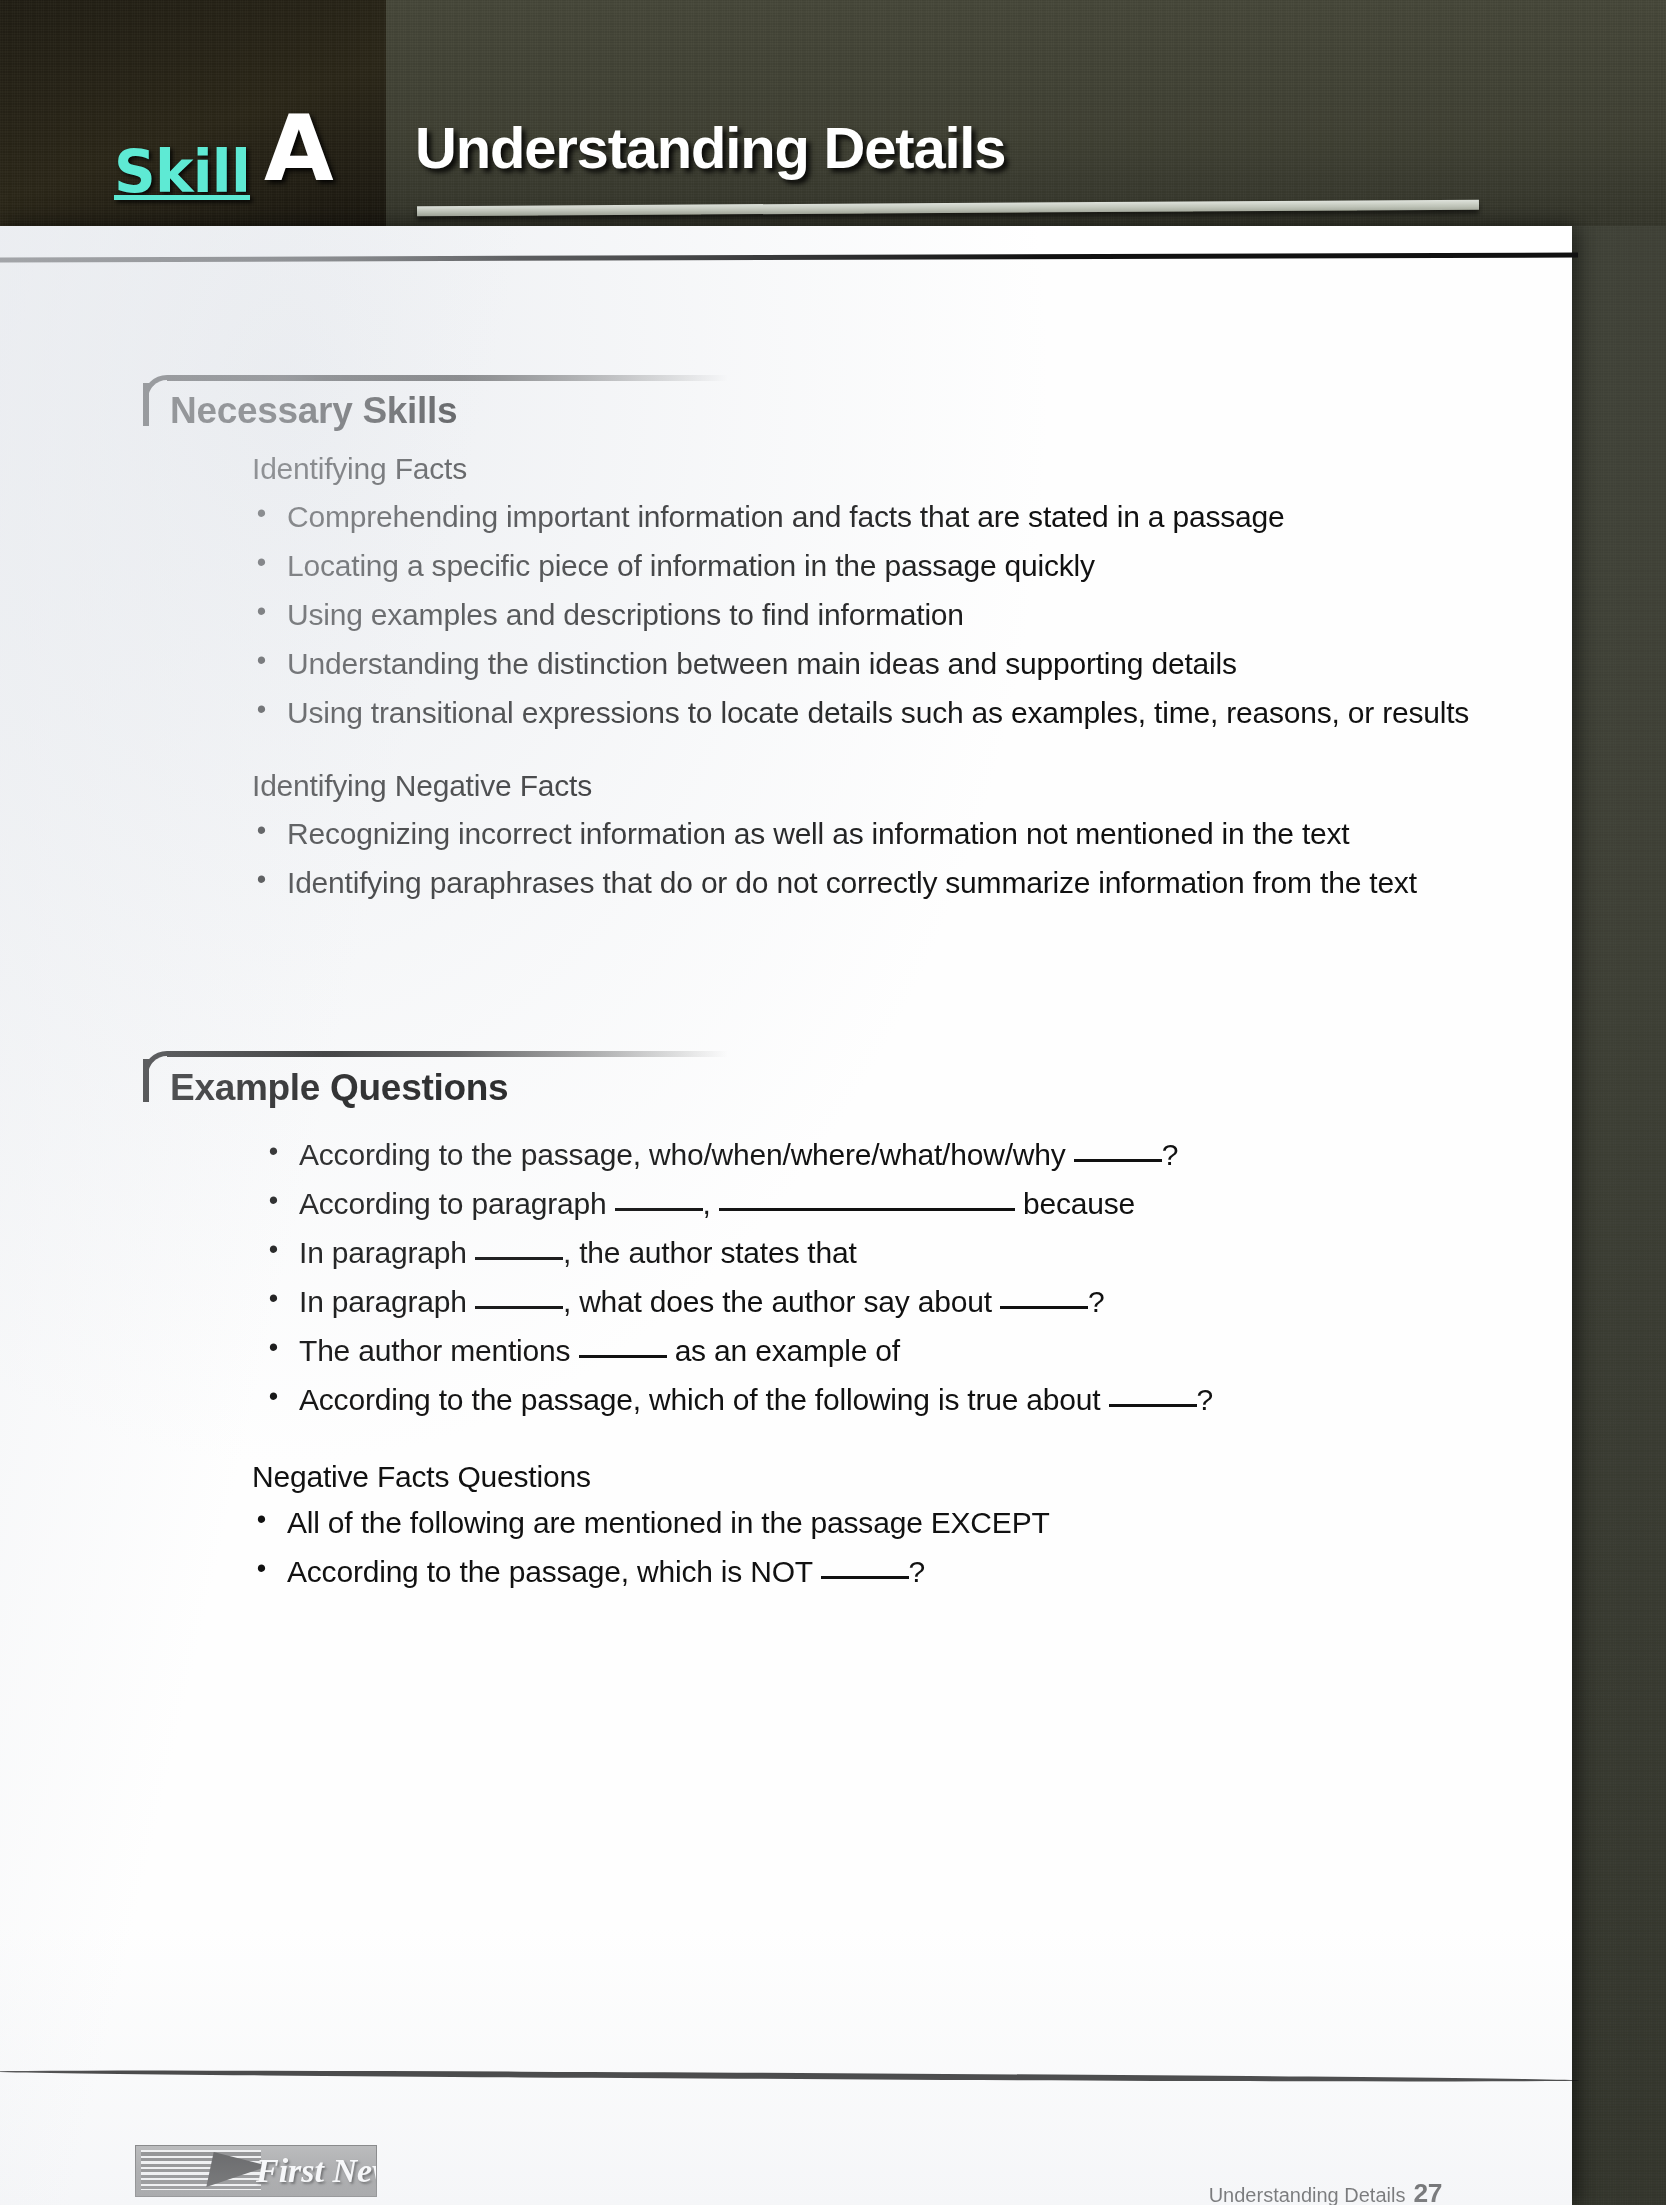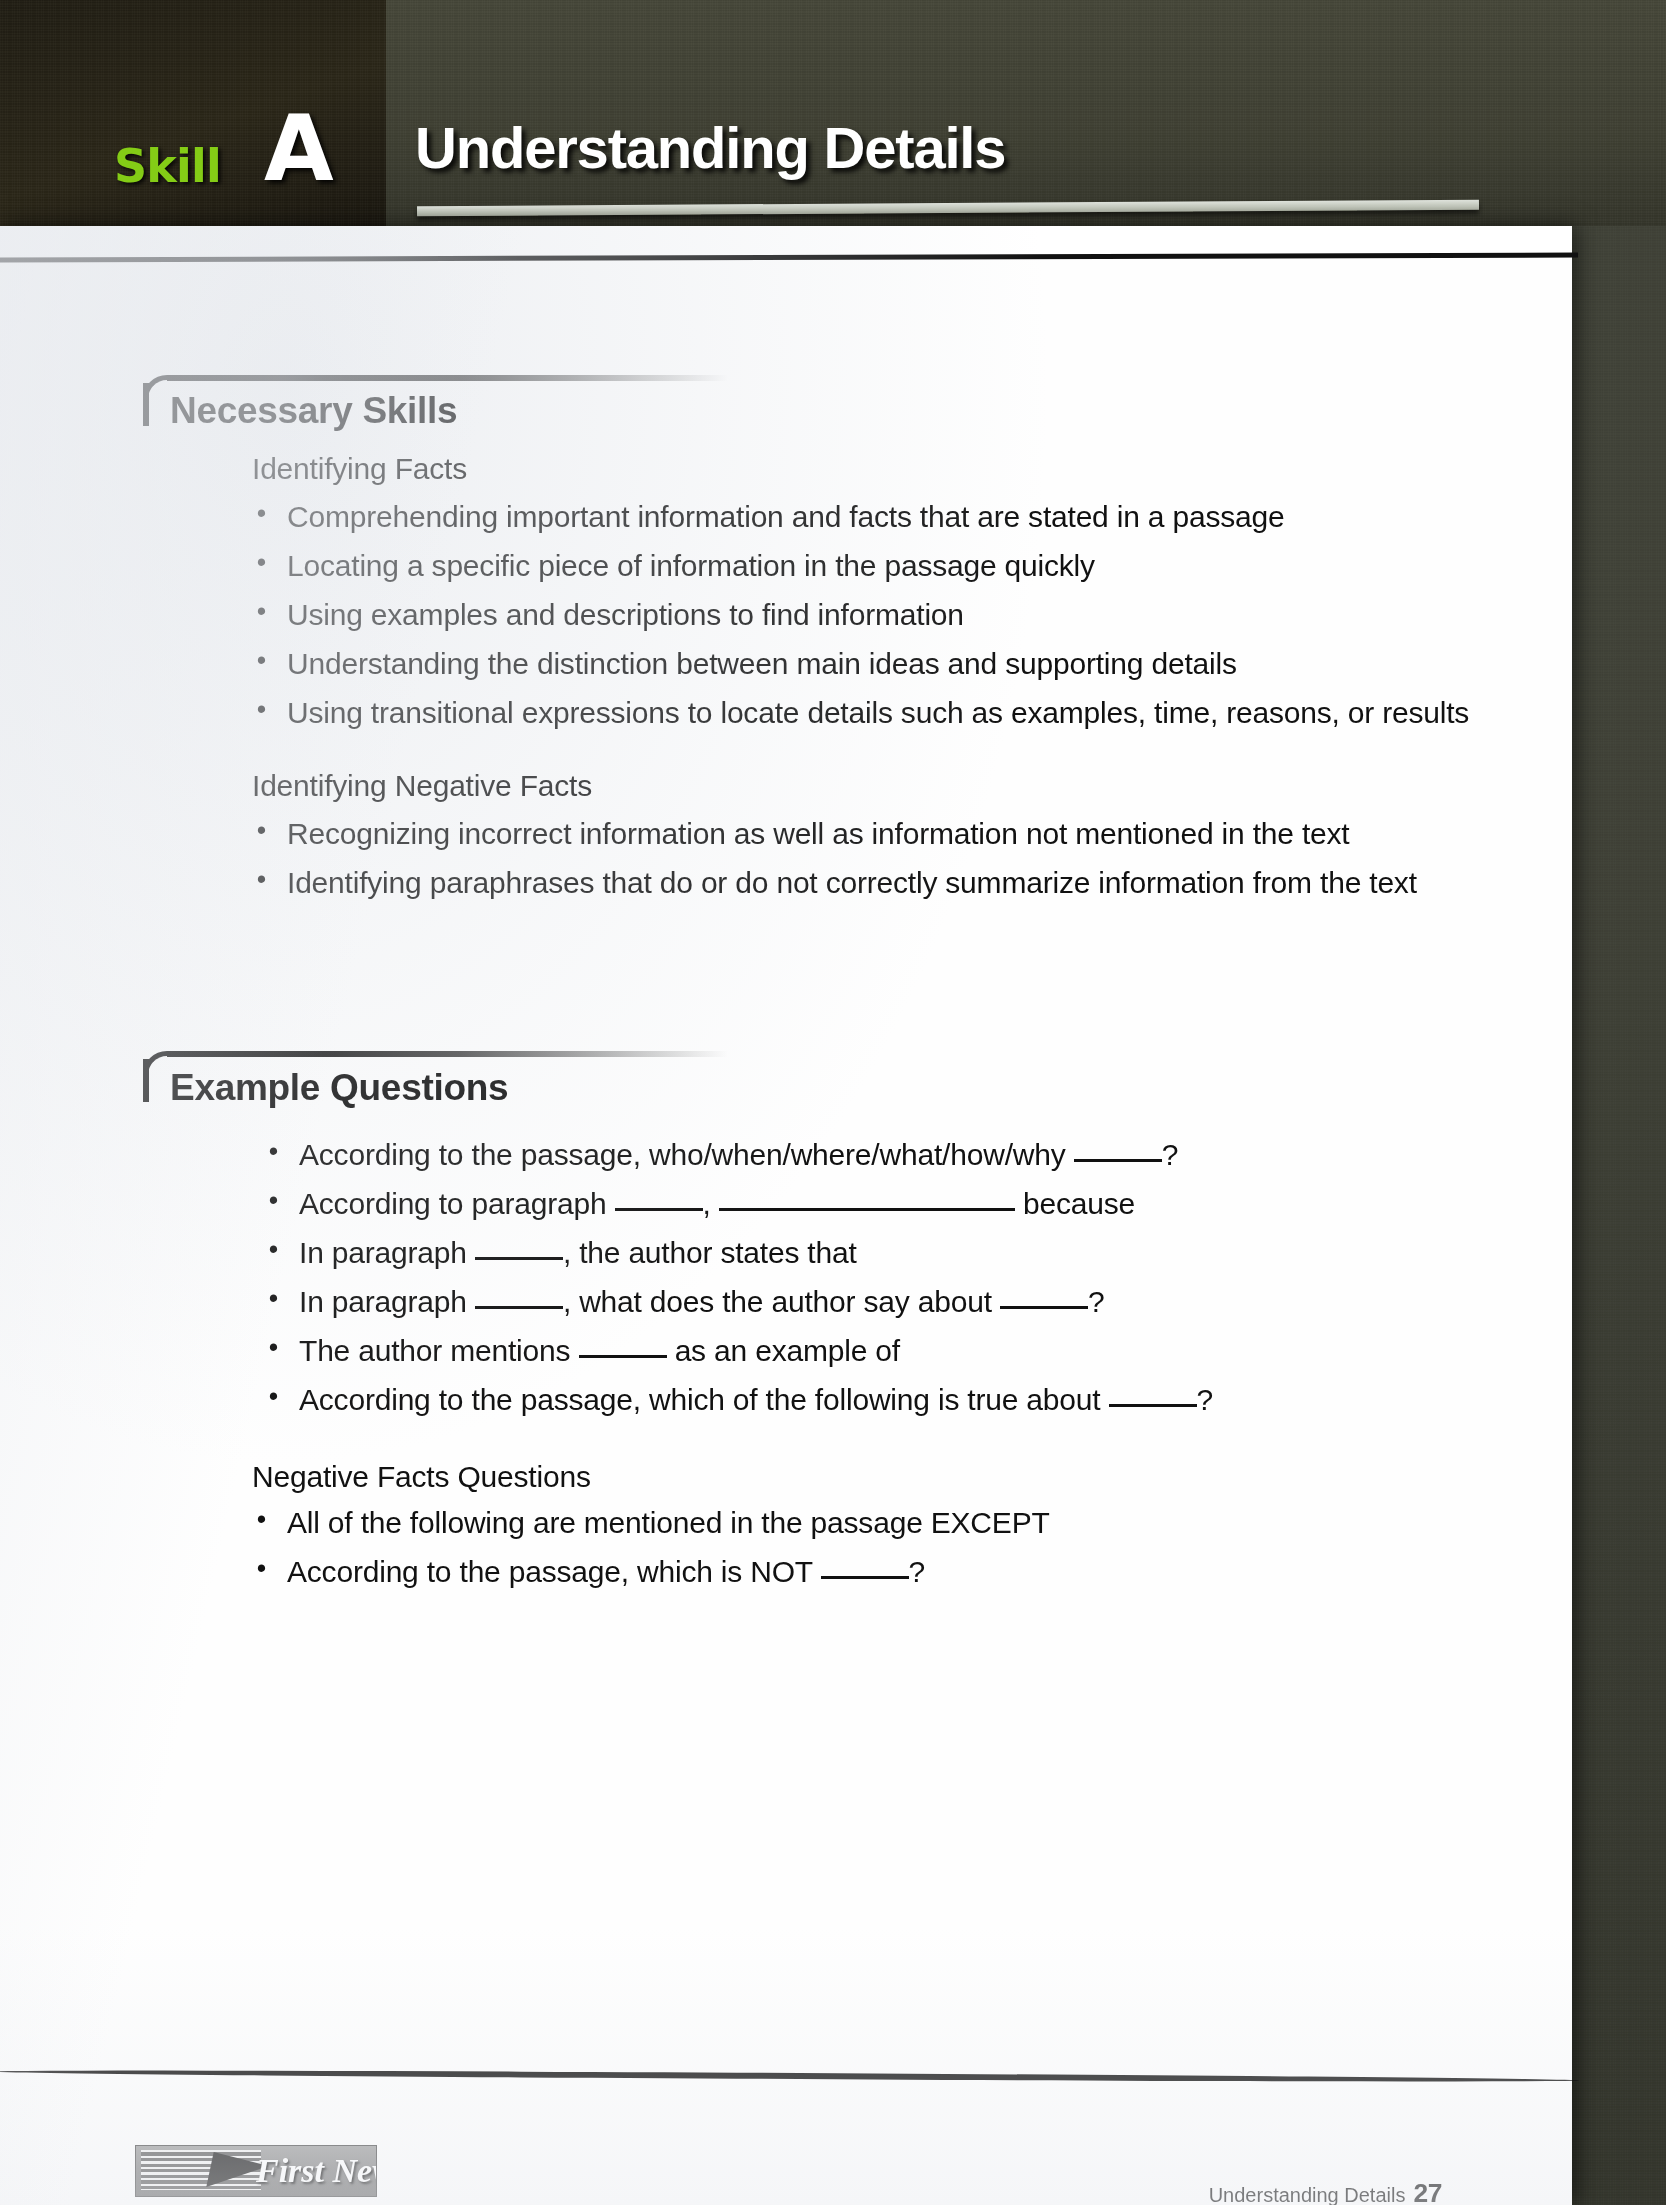--- a/index.html
+++ b/index.html
@@ -62,27 +62,28 @@
     position: absolute; inset: 0;
     opacity: .45;
     background-image:
       repeating-linear-gradient(0deg, rgba(255,255,255,.04) 0 0.8px, rgba(0,0,0,.04) 0.8px 1.6px),
       repeating-linear-gradient(90deg, rgba(255,255,255,.03) 0 0.8px, rgba(0,0,0,.03) 0.8px 2.4px);
   }
 
   .skill-word {
     position: absolute;
     left: 114px; top: 143px;
-    color: #84cc16;
+    color: #5eead4;
     font-family: "DejaVu Sans", sans-serif;
     font-weight: bold;
-    font-size: 46px;
+    font-size: 58px;
     letter-spacing: -0.8px;
     line-height: 1;
     text-shadow: 2.4px 2.4px 4px rgba(0,0,0,.85);
+    text-decoration: underline;
   }
   .skill-letter {
     position: absolute;
     left: 264px; top: 104px;
     color: #ffffff;
     font-family: "DejaVu Sans", sans-serif;
     font-weight: bold;
     font-size: 90px;
     line-height: 1;
     text-shadow: 3.2px 3.2px 4.8px rgba(0,0,0,.9);

